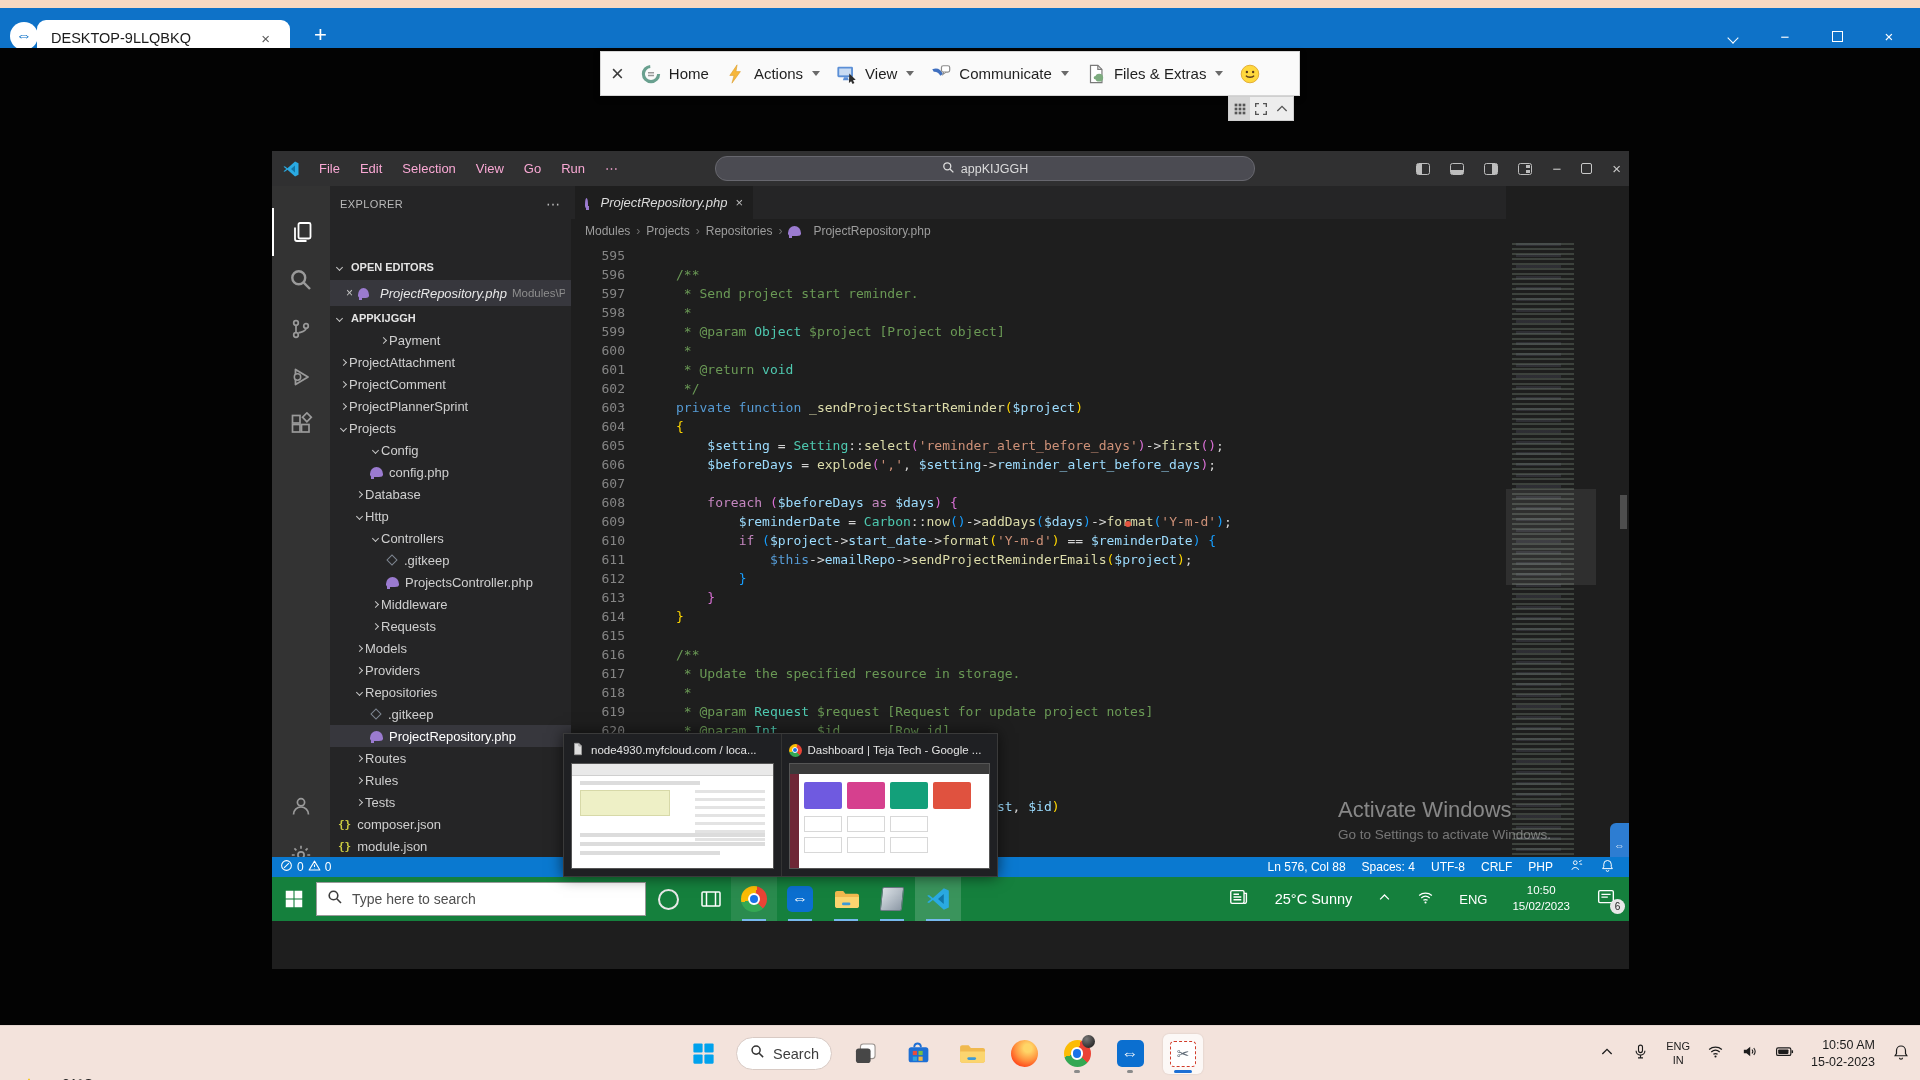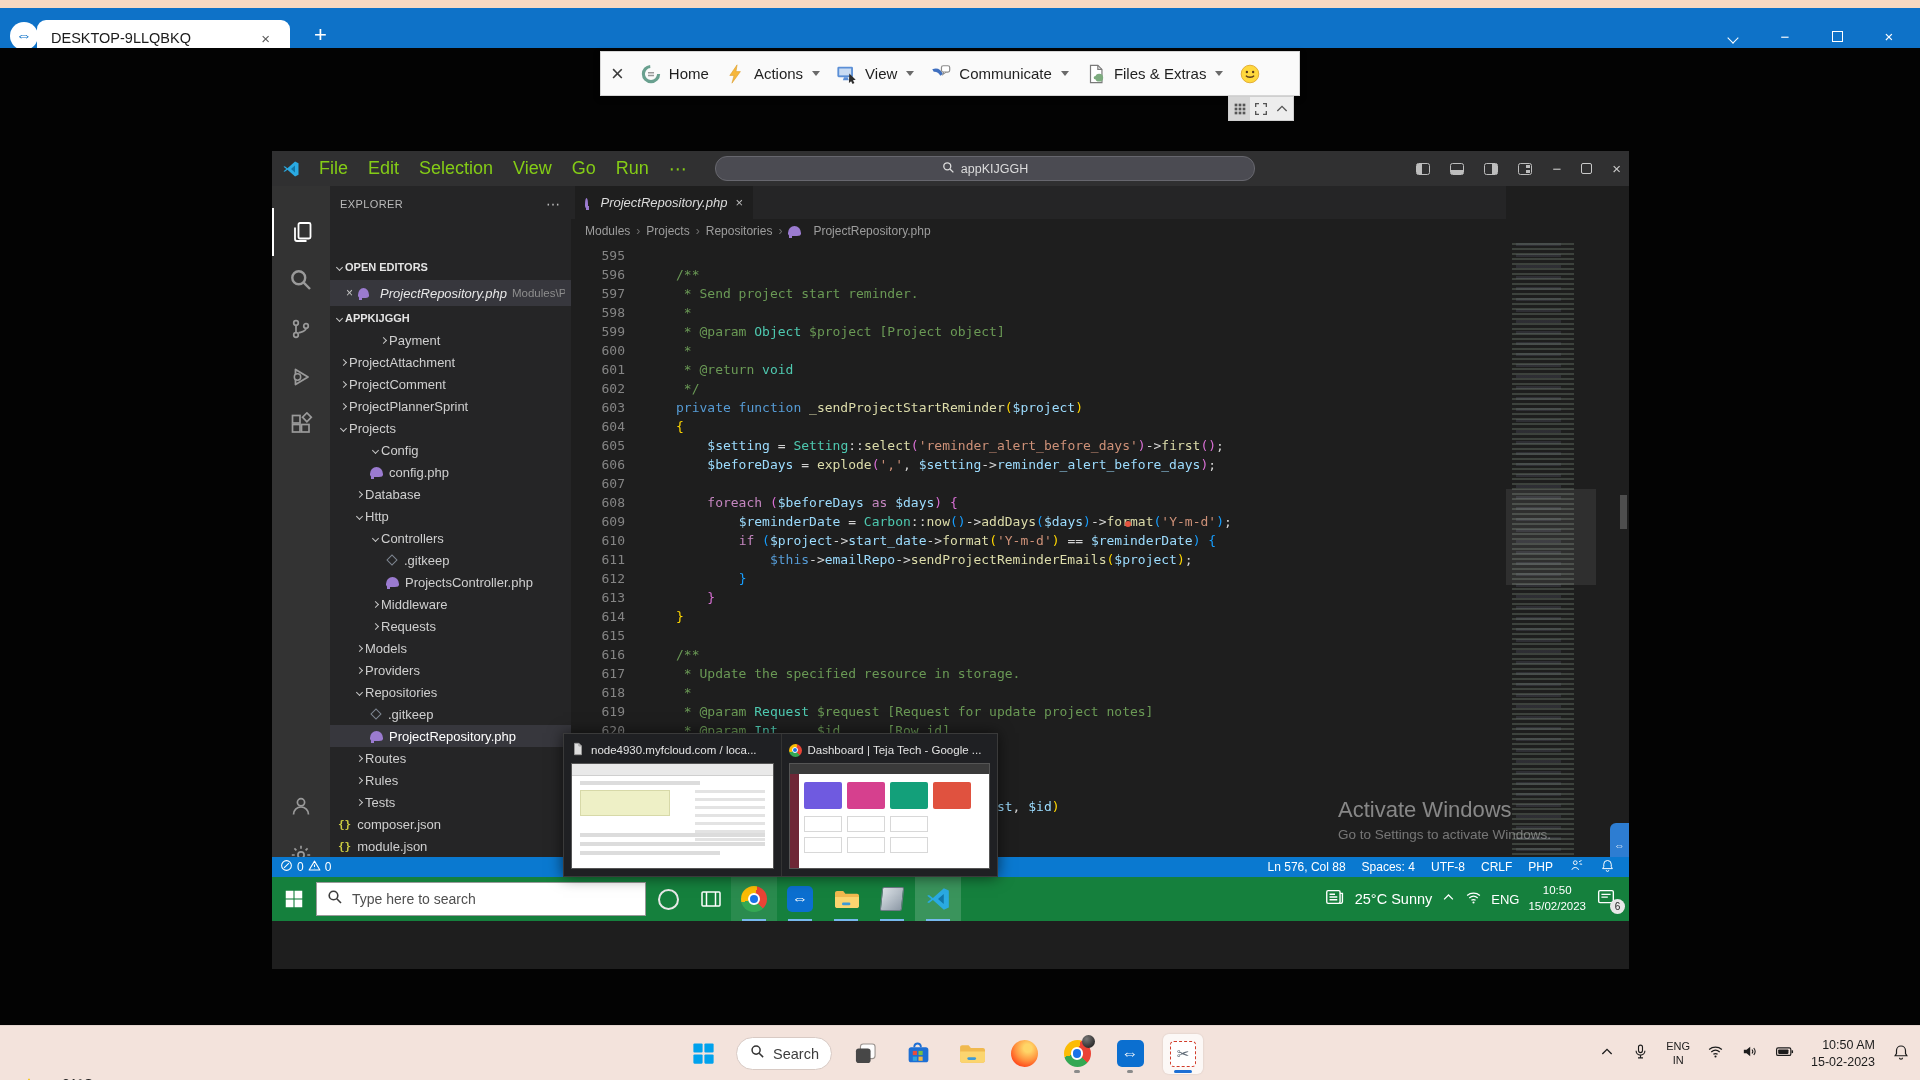--- a/index.html
+++ b/index.html
@@ -22,39 +22,39 @@
   #tv-toolbar{left:600px;top:3px;width:700px;height:45px;background:#fafafa;border:1px solid #d6d6d6;box-shadow:0 2px 6px rgba(0,0,0,.45);display:flex;align-items:center;padding:0 10px;gap:16px;}
   .tb-btn{display:flex;align-items:center;gap:7px;font-size:15px;color:#1f1f1f;white-space:nowrap;}
   .tb-caret{display:inline-block;width:0;height:0;border-left:4.5px solid transparent;border-right:4.5px solid transparent;border-top:5px solid #6a6a6a;margin-left:2px;}
   #mini-panel{left:1228px;top:48px;width:66px;height:25px;background:#ededed;border:1px solid #cfcfcf;display:flex;align-items:center;}
   .mp-btn{width:22px;height:23px;display:flex;align-items:center;justify-content:center;color:#555;}
   .mp-btn.pressed{background:#d6d6d6;}
   
   #remote{left:272px;top:103px;width:1357px;height:818px;background:#1e1e1e;}
   #vs-titlebar{left:0;top:0;width:1357px;height:35px;background:#303031;display:flex;align-items:center;}
   #vs-menus{display:flex;align-items:center;margin-left:10px;gap:2px;}
-  .menu-item{color:#84cc16;font-size:18px;padding:3px 9px;}
+  .menu-item{color:#f9a8d4;font-size:13px;padding:3px 9px;}
   #nav-arrows{position:absolute;left:530px;top:0;height:35px;display:flex;align-items:center;gap:16px;color:#cfcfcf;font-size:16px;}
   #nav-arrows .fwd{color:#7d7d7d;}
   #command-center{position:absolute;left:443px;top:5px;width:540px;height:25px;background:#4b4b52;border:1px solid #67676e;border-radius:12px;display:flex;align-items:center;justify-content:center;gap:6px;color:#dcdcdc;font-size:12.5px;}
   #vs-winbtns{position:absolute;right:8px;top:0;height:35px;display:flex;align-items:center;gap:20px;color:#c9c9c9;}
   .lo{width:14px;height:12px;border:1.3px solid #bdbdbd;border-radius:2.5px;position:relative;}
   .lo.l::before{content:"";position:absolute;left:0;top:0;bottom:0;width:5px;background:#bdbdbd;}
   .lo.b::before{content:"";position:absolute;left:0;right:0;bottom:0;height:4px;background:#bdbdbd;}
   .lo.r::before{content:"";position:absolute;right:0;top:0;bottom:0;width:5px;background:#bdbdbd;}
   .lo.g::before{content:"";position:absolute;right:1px;top:1px;width:4px;height:3px;background:#bdbdbd;}
   .lo.g::after{content:"";position:absolute;right:1px;bottom:1px;width:4px;height:3px;background:#bdbdbd;}
   #activity-bar{left:0;top:35px;width:58px;height:671px;background:#333333;}
   .act-icon{position:absolute;left:0;width:58px;height:48px;display:flex;align-items:center;justify-content:center;color:#9a9a9a;}
   .act-icon.active{color:#ffffff;border-left:2px solid #fff;}
   #sidebar{left:58px;top:35px;width:241px;height:671px;background:#252526;color:#cccccc;}
   #sb-header{position:absolute;left:0;top:10px;width:241px;display:flex;align-items:center;padding:0 10px;gap:13px;}
   #sb-header .ttl{font-size:11px;letter-spacing:.4px;color:#bababa;flex:1;}
   #sb-header .more{color:#bababa;font-size:14px;letter-spacing:1px;}
-  .sb-section{position:absolute;left:0;width:241px;height:22px;display:flex;align-items:center;padding:0 4px;font-weight:bold;font-size:11px;color:#e4e4e4;}
+  .sb-section{position:absolute;left:0;width:241px;height:22px;display:flex;align-items:center;gap:6px;padding:0 4px;font-weight:bold;font-size:11px;color:#e4e4e4;}
   .chv{display:inline-block;width:5px;height:5px;border-right:1.3px solid #c5c5c5;border-bottom:1.3px solid #c5c5c5;transform:rotate(-45deg);margin:0 3px;}
   .chv.open{transform:rotate(45deg);}
   #open-editor-row{position:absolute;left:0;top:94px;width:241px;height:26px;background:#37373d;display:flex;align-items:center;gap:5px;padding:0 6px 0 16px;font-size:13px;}
   #open-editor-row .x{color:#c5c5c5;font-size:12px;}
   #open-editor-row .nm{font-style:italic;color:#e8e8e8;white-space:nowrap;}
   #open-editor-row .pth{color:#8d8d8d;font-size:11.5px;white-space:nowrap;overflow:hidden;}
   #tree{position:absolute;left:0;top:143px;width:241px;}
   .tree-row{position:absolute;left:0;width:241px;height:22px;display:flex;align-items:center;font-size:13px;color:#cfcfcf;white-space:nowrap;}
   .tree-row.sel{background:#37373d;color:#fff;}
   .ico-php{display:inline-block;width:13px;height:10px;background:#9b7bd0;border-radius:60% 60% 38% 38%/85% 85% 30% 30%;margin-right:6px;position:relative;}
@@ -89,21 +89,21 @@
   
   #r-taskbar{left:0;top:726px;width:1357px;height:44px;background:#15803d;display:flex;align-items:center;}
   #r-start{width:44px;height:44px;display:flex;align-items:center;justify-content:center;}
   #r-search{width:330px;height:34px;background:#fff;border:1px solid #9a9a9a;display:flex;align-items:center;gap:9px;padding:0 10px;color:#3c3c3c;}
   #r-search .ph{font-size:14px;color:#4f4f4f;}
   .r-circle{width:21px;height:21px;border:2px solid #e8e8e8;border-radius:50%;margin:0 12px;}
   .r-app{width:46px;height:44px;display:flex;align-items:center;justify-content:center;position:relative;}
   .r-app.run::after{content:"";position:absolute;bottom:0;left:11px;width:24px;height:2px;background:#76b9ed;}
   .r-app.hl{background:rgba(255,255,255,.09);}
   .r-app.hl2{background:rgba(255,255,255,.16);}
-  #r-tray{position:absolute;right:8px;display:flex;align-items:center;gap:9px;color:#fff;height:44px;}
+  #r-tray{position:absolute;right:8px;display:flex;align-items:center;gap:25px;color:#fff;height:44px;}
   #r-weather{display:flex;align-items:center;gap:8px;font-size:14.5px;}
   #r-clock{font-size:11.5px;text-align:center;line-height:1.35;}
   #r-badge{position:relative;width:26px;height:24px;color:#fff;}
   #r-badge .n{position:absolute;right:-4px;bottom:-3px;width:15px;height:15px;border-radius:50%;background:#e8e8e8;color:#1b1b1b;font-size:10px;display:flex;align-items:center;justify-content:center;}
   
   #flyout{left:291px;top:582px;width:435px;height:144px;background:#1f2023;border:1px solid #3a3a3a;display:flex;box-shadow:0 0 14px rgba(0,0,0,.6);}
   .fly-card{width:50%;padding:5px 7px;position:relative;}
   .fly-card+.fly-card{border-left:1px solid #333;}
   .fly-head{display:flex;align-items:center;gap:6px;height:22px;color:#e3e3e3;font-size:11.5px;white-space:nowrap;overflow:hidden;}
   .fly-head .x{margin-left:auto;color:#bdbdbd;font-size:12px;padding:0 2px;}

